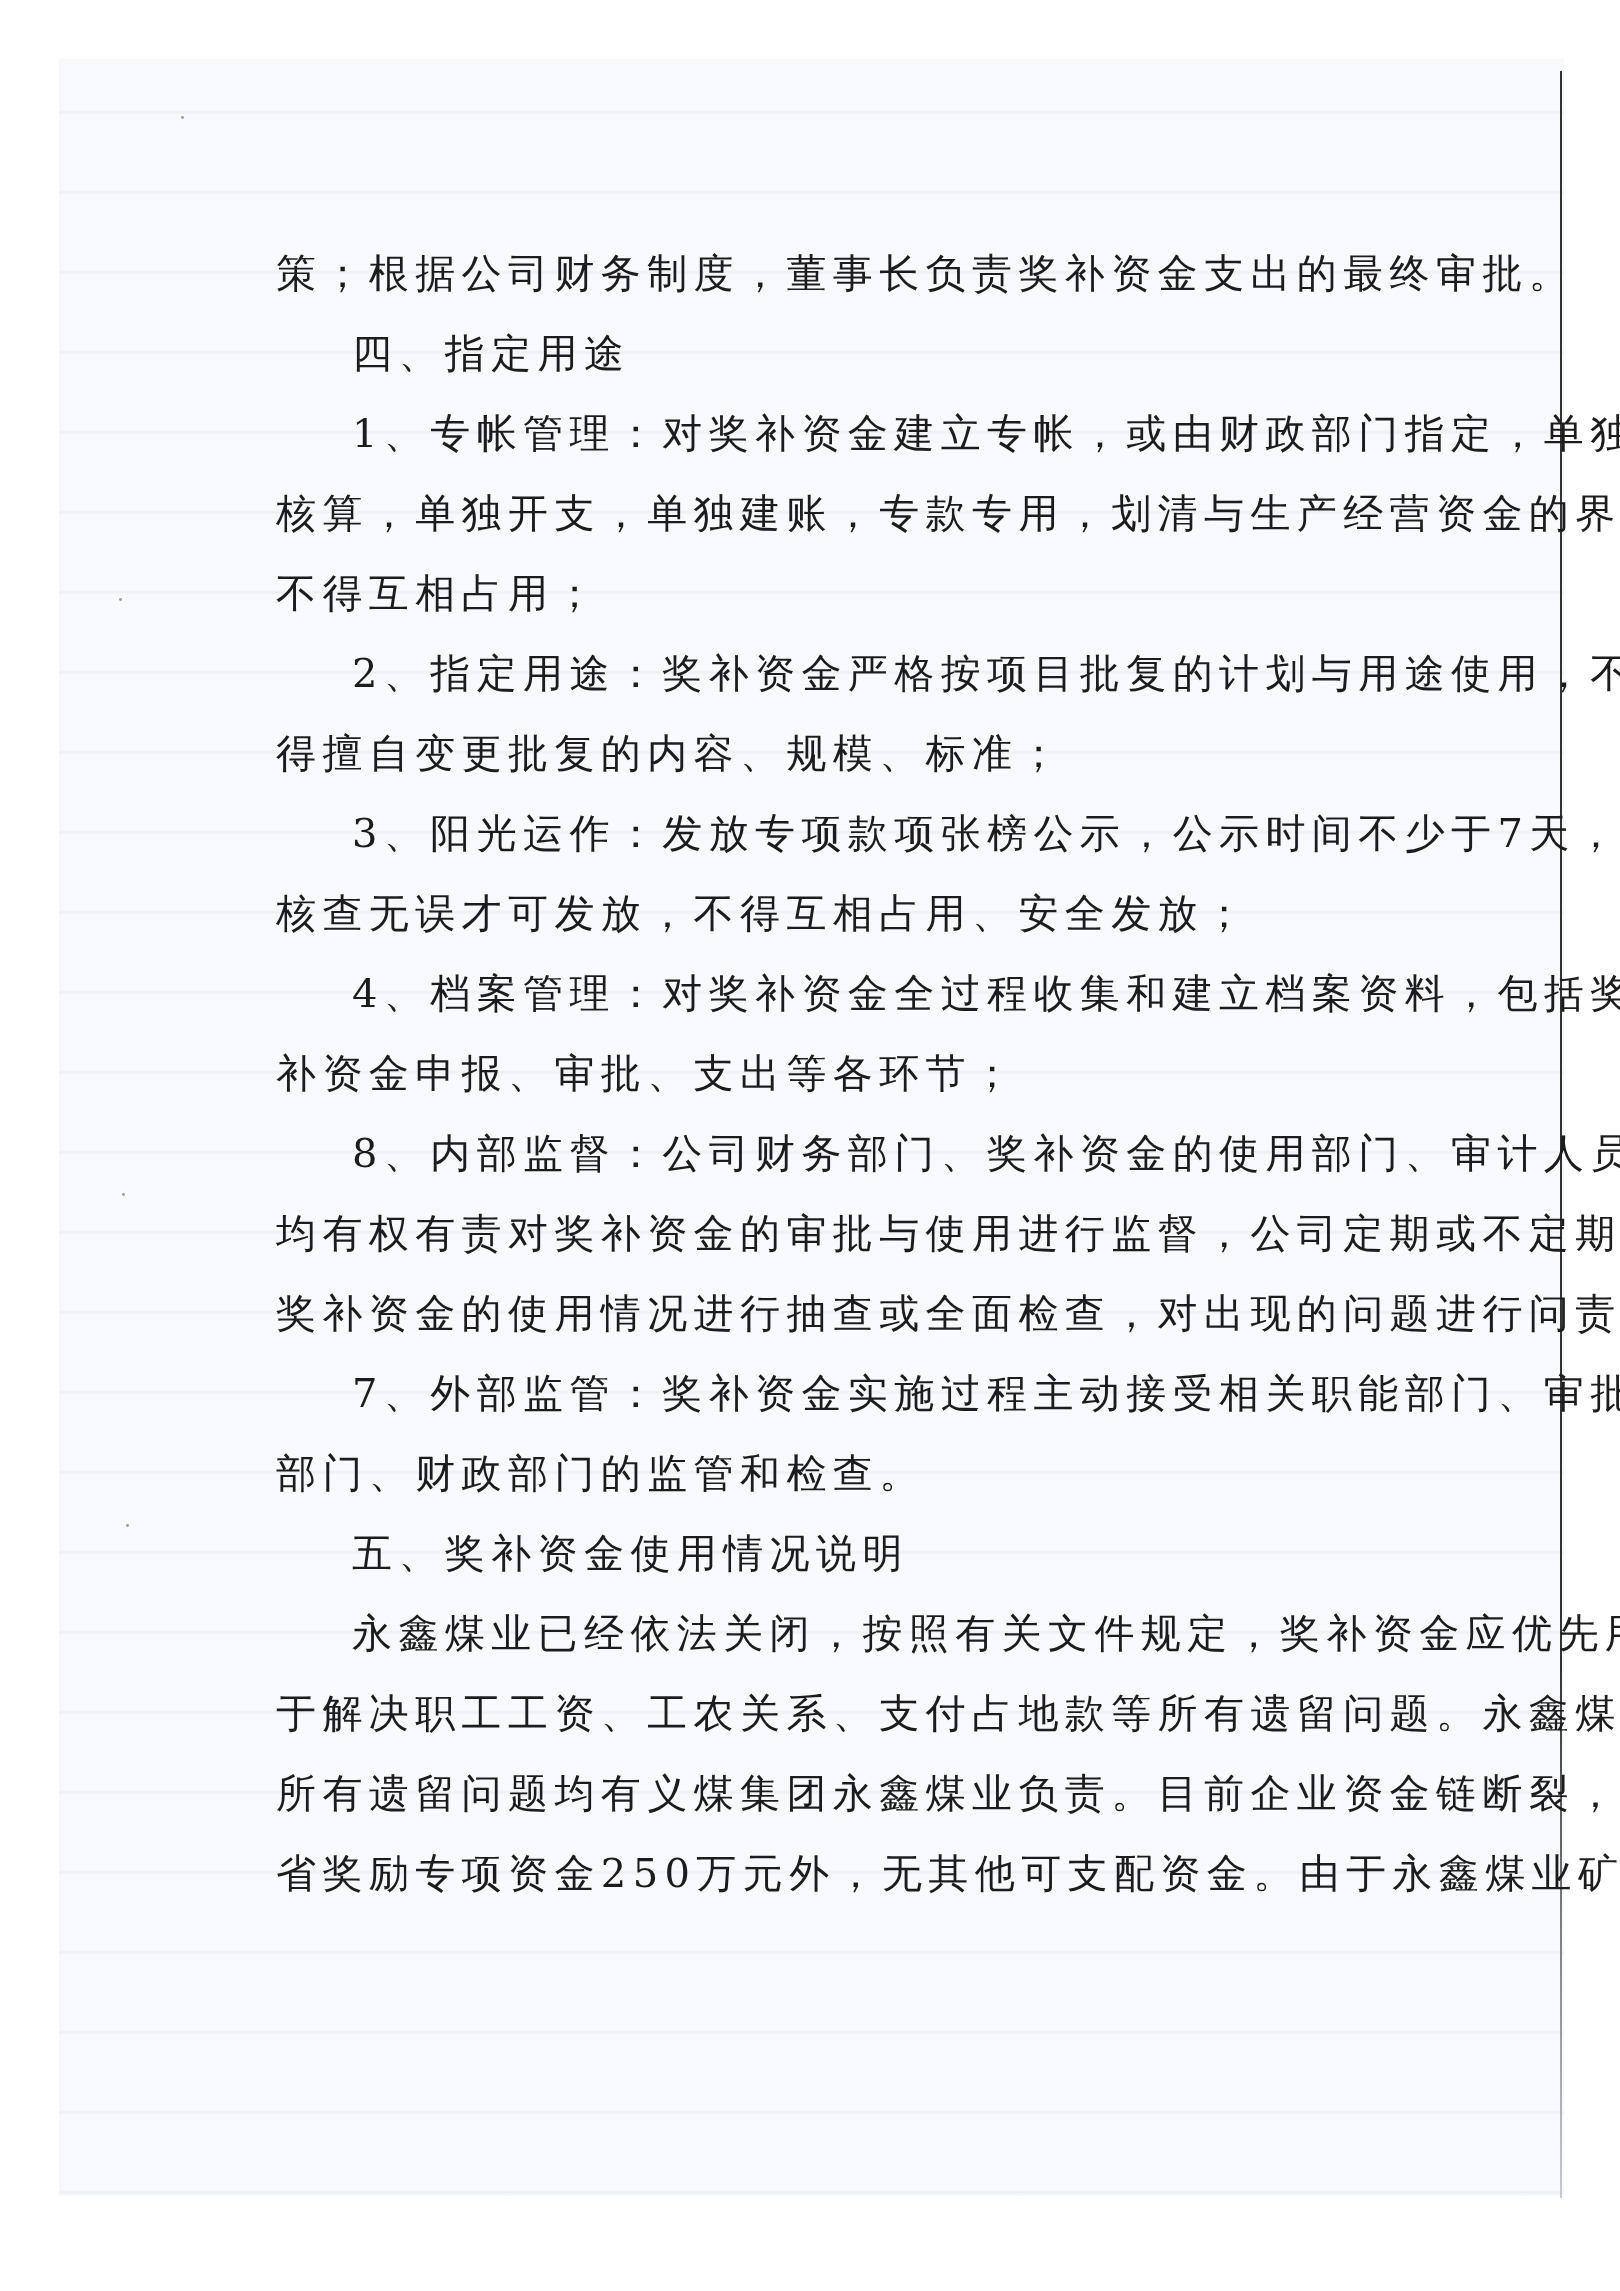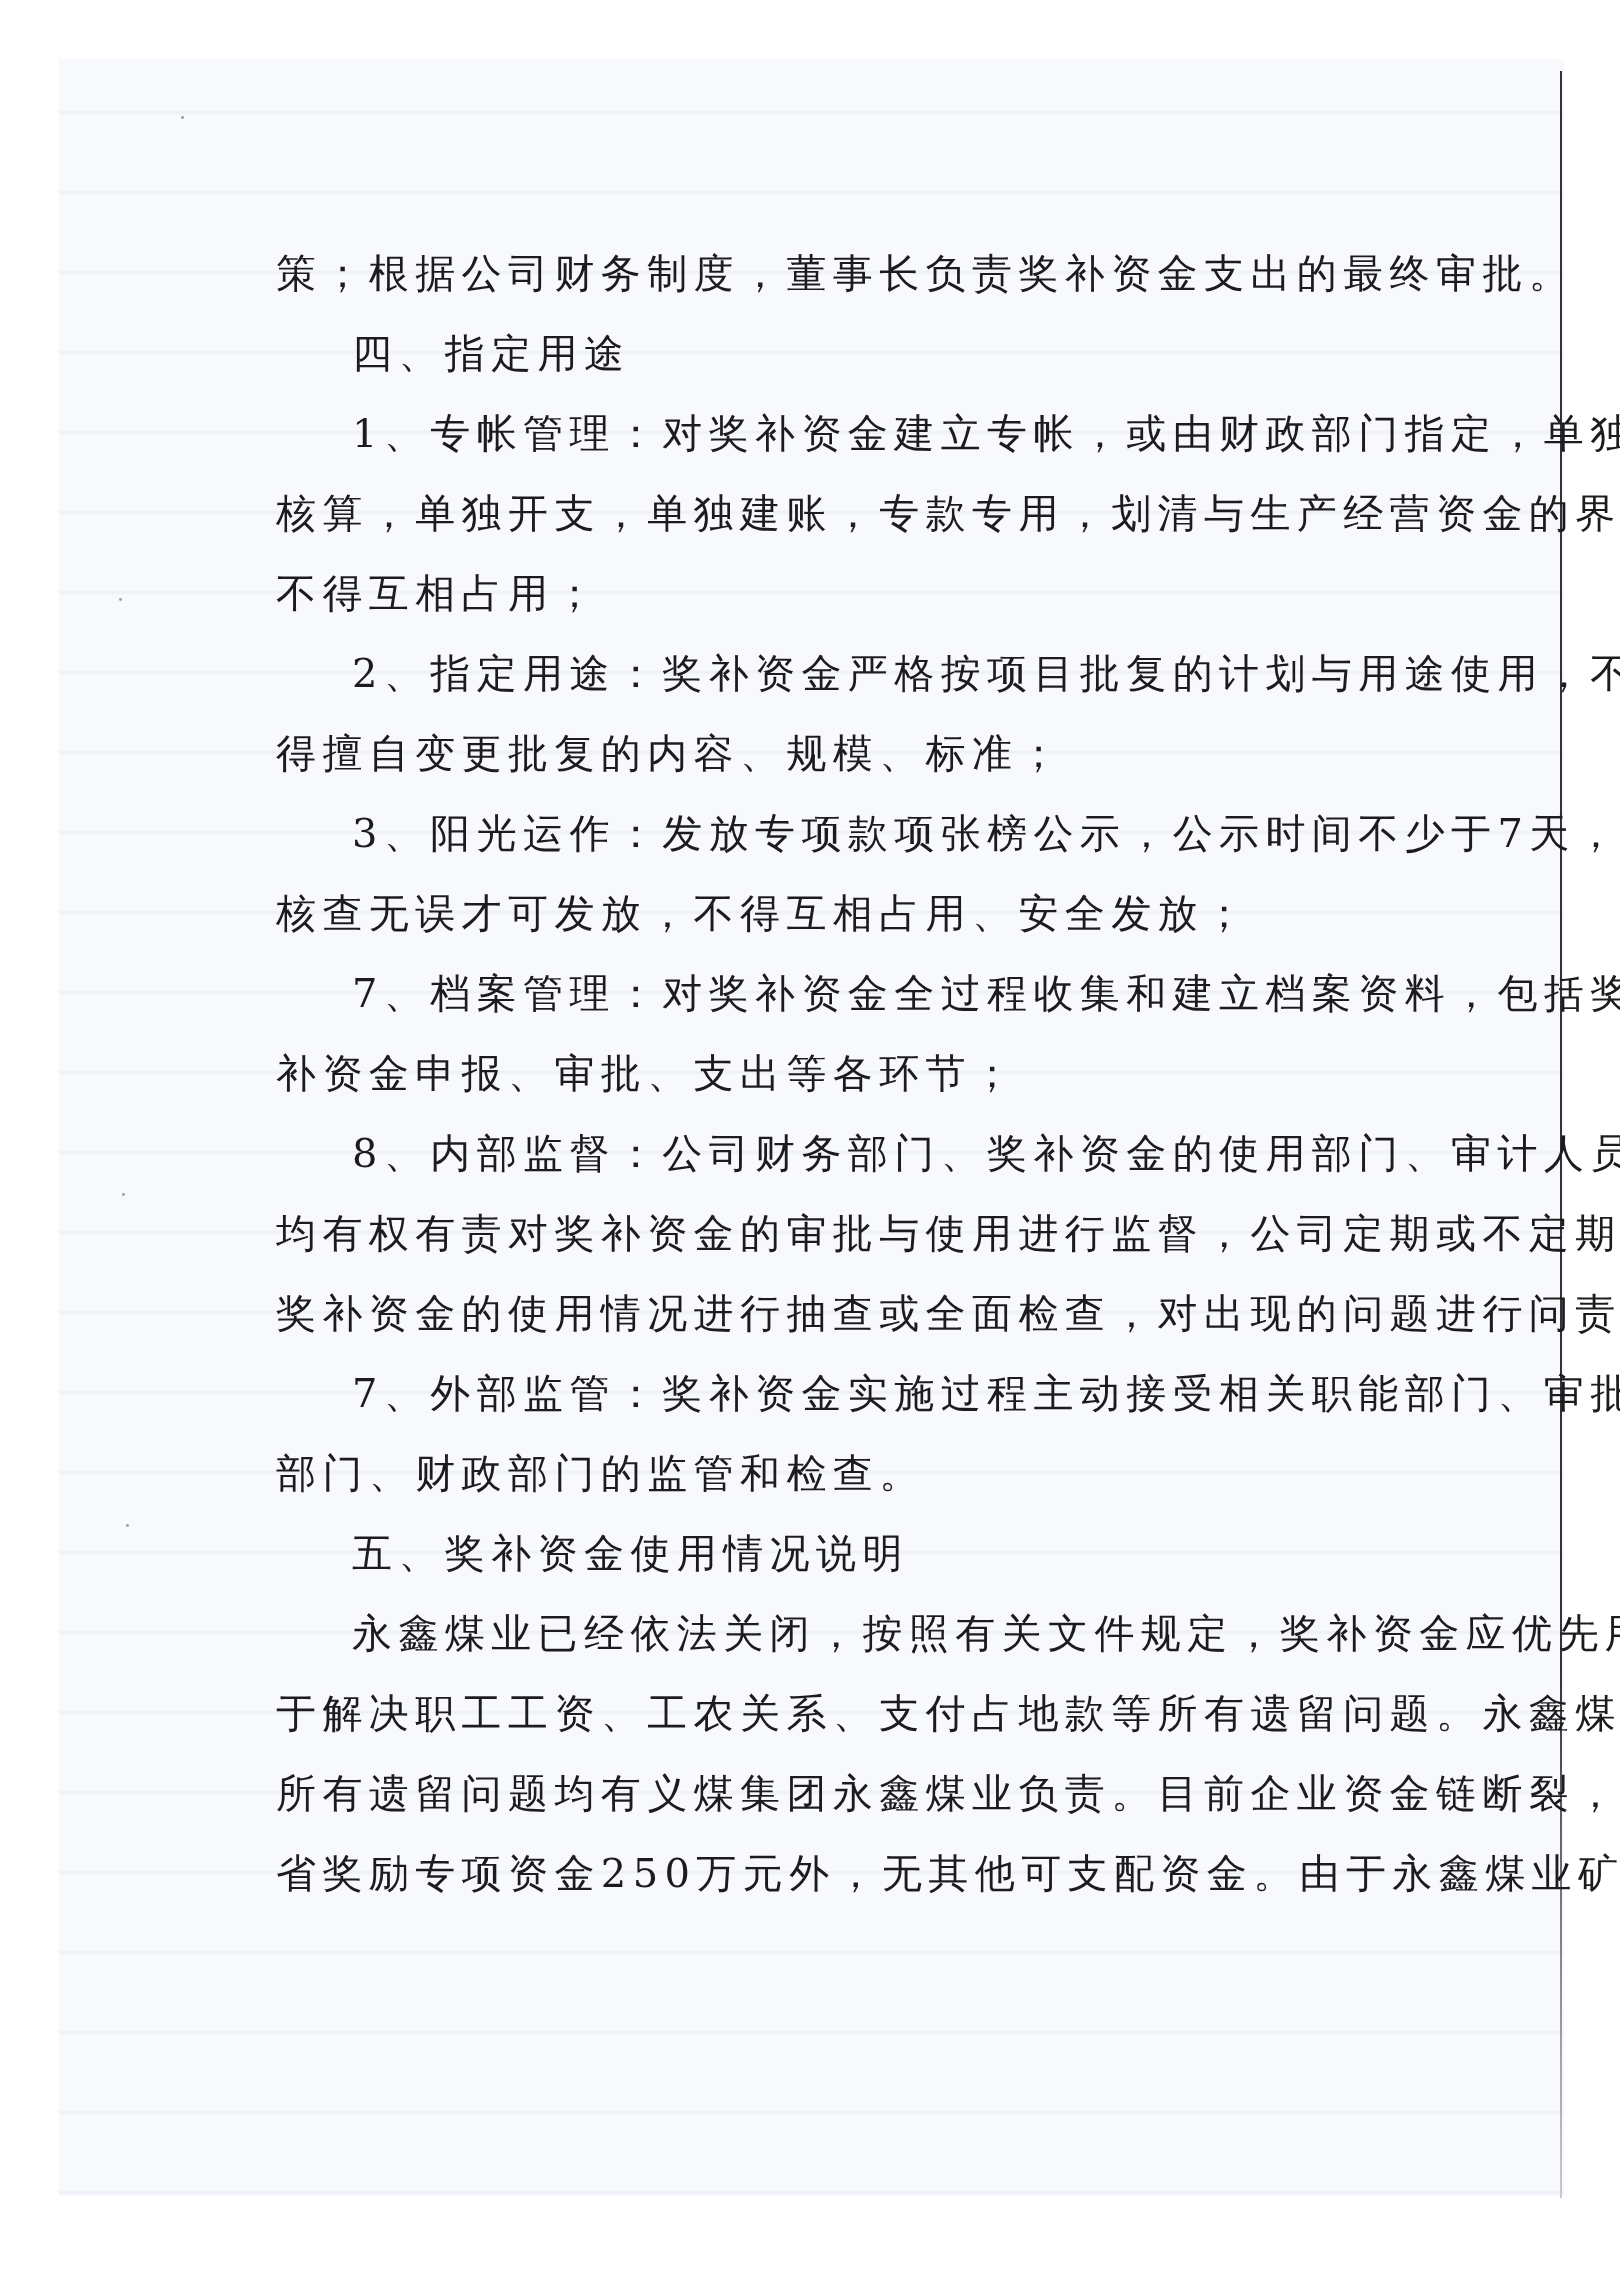--- a/index.html
+++ b/index.html
@@ -77,21 +77,21 @@
 <div class="text-block">
   <div class="line">策；根据公司财务制度，董事长负责奖补资金支出的最终审批。</div>
   <div class="line heading">四、指定用途</div>
   <div class="line indent">1、专帐管理：对奖补资金建立专帐，或由财政部门指定，单独</div>
   <div class="line">核算，单独开支，单独建账，专款专用，划清与生产经营资金的界限，</div>
   <div class="line">不得互相占用；</div>
   <div class="line indent">2、指定用途：奖补资金严格按项目批复的计划与用途使用，不</div>
   <div class="line">得擅自变更批复的内容、规模、标准；</div>
   <div class="line indent">3、阳光运作：发放专项款项张榜公示，公示时间不少于7天，</div>
   <div class="line">核查无误才可发放，不得互相占用、安全发放；</div>
-  <div class="line indent">7、档案管理：对奖补资金全过程收集和建立档案资料，包括奖</div>
+  <div class="line indent">4、档案管理：对奖补资金全过程收集和建立档案资料，包括奖</div>
   <div class="line">补资金申报、审批、支出等各环节；</div>
   <div class="line indent">8、内部监督：公司财务部门、奖补资金的使用部门、审计人员</div>
   <div class="line">均有权有责对奖补资金的审批与使用进行监督，公司定期或不定期对</div>
   <div class="line">奖补资金的使用情况进行抽查或全面检查，对出现的问题进行问责、</div>
   <div class="line indent">7、外部监管：奖补资金实施过程主动接受相关职能部门、审批</div>
   <div class="line">部门、财政部门的监管和检查。</div>
   <div class="line heading">五、奖补资金使用情况说明</div>
   <div class="line indent">永鑫煤业已经依法关闭，按照有关文件规定，奖补资金应优先用</div>
   <div class="line">于解决职工工资、工农关系、支付占地款等所有遗留问题。永鑫煤业</div>
   <div class="line">所有遗留问题均有义煤集团永鑫煤业负责。目前企业资金链断裂，除</div>

